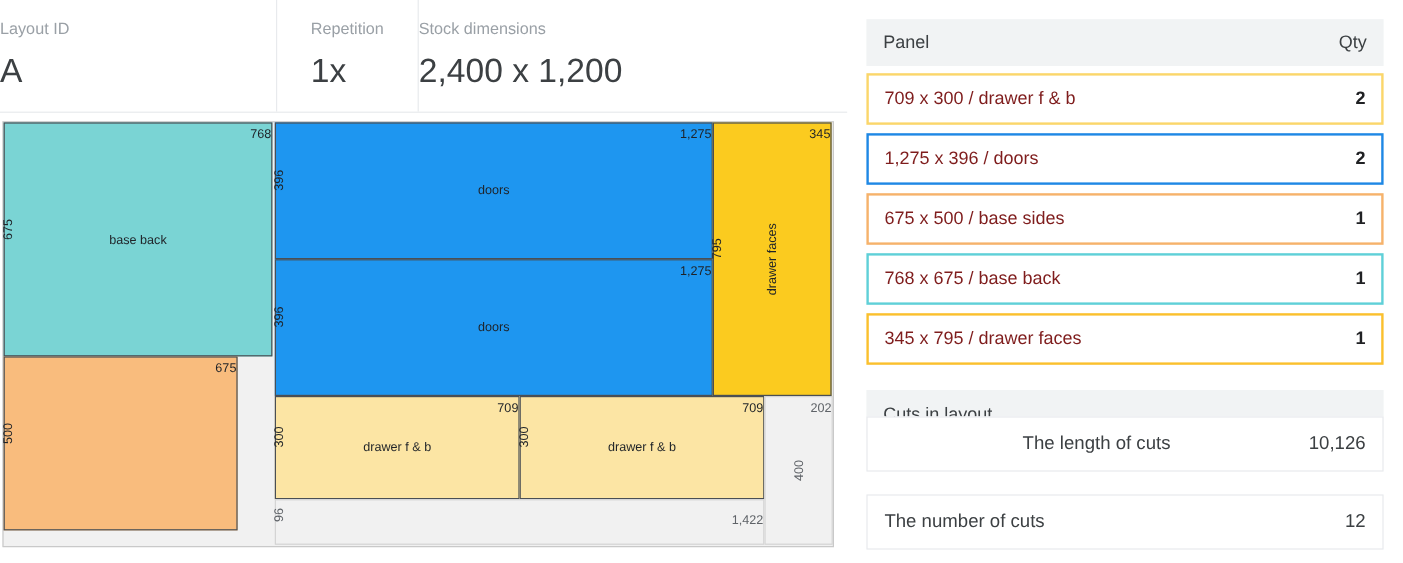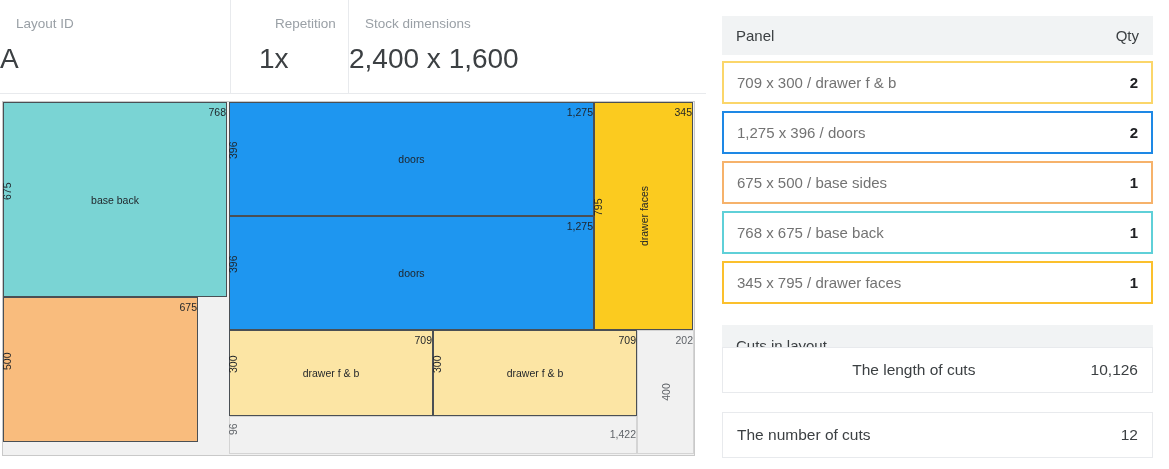--- a/index.html
+++ b/index.html
@@ -12,21 +12,21 @@
 
   
   .left-pane{position:absolute;left:0;top:0;width:706px;height:469px;}
 
   .summary{position:absolute;left:0;top:0;width:706px;height:94px;
            border-bottom:1px solid #e8eaed;box-sizing:border-box;}
   .sum-cell{position:absolute;top:0;height:93px;box-sizing:border-box;padding:8px 0 0 0;}
   .sum-cell.c1{left:0;width:230px;}
   .sum-cell.c2{left:230px;width:118px;border-left:1px solid #e8eaed;padding-left:28px;}
   .sum-cell.c3{left:348px;width:358px;border-left:1px solid #e8eaed;padding-left:0;}
-  .sum-label{font-size:13.5px;color:#9aa0a6;line-height:18px;padding-top:7px;margin-left:16px;}
+  .sum-label{font-size:13.5px;color:#9aa0a6;line-height:18px;padding-top:7px;}
   .sum-value{font-size:28px;color:#3c4043;line-height:40px;font-weight:400;padding-top:6px;}
 
   
   .diagram{position:absolute;left:2px;top:101px;width:693px;height:355px;
            background:#f1f1f1;border:1px solid #c9c9c9;box-sizing:border-box;}
   .part{position:absolute;box-sizing:border-box;border:1px solid #4a4f54;}
   .waste{position:absolute;box-sizing:border-box;background:#f1f1f1;border:1px solid #d4d4d4;}
 
   .lbl{position:absolute;font-size:10.5px;color:#1f2328;line-height:12px;white-space:nowrap;}
   .lbl-top{left:0;right:0;top:3px;text-align:right;}
@@ -40,21 +40,21 @@
   .right-pane{position:absolute;left:706px;top:0;width:463px;height:469px;}
 
   .tbl-head{position:absolute;left:16px;width:431px;height:39px;background:#f1f3f4;
             box-sizing:border-box;display:flex;align-items:center;padding:0 14px;}
   .tbl-head .h-left{font-size:15px;color:#3c4043;flex:1;}
   .tbl-head .h-right{font-size:15px;color:#3c4043;}
 
   .panel-row{position:absolute;left:16px;width:431px;height:43px;background:#fff;
              box-sizing:border-box;border:2px solid #ddd;display:flex;align-items:center;
              padding:0 13px;}
-  .panel-row .p-name{font-size:15px;color:#737373;flex:1;}
+  .panel-row .p-name{font-size:15px;color:#7f1d1d;flex:1;}
   .panel-row .p-qty{font-size:15px;color:#202124;font-weight:bold;}
 
   .cut-row{position:absolute;left:16px;width:431px;height:46px;background:#fff;
            box-sizing:border-box;border:1px solid #e8eaed;display:flex;align-items:center;
            padding:0 14px;}
   .cut-row .c-name{font-size:15.5px;color:#3c4043;flex:1;}
   .cut-row .c-val{font-size:15.5px;color:#3c4043;}
 </style>
 </head>
 <body>
@@ -67,21 +67,21 @@
       <div class="sum-cell c1">
         <div class="sum-label">Layout ID</div>
         <div class="sum-value">A</div>
       </div>
       <div class="sum-cell c2">
         <div class="sum-label">Repetition</div>
         <div class="sum-value">1x</div>
       </div>
       <div class="sum-cell c3">
         <div class="sum-label">Stock dimensions</div>
-        <div class="sum-value">2,400 x 1,600</div>
+        <div class="sum-value">2,400 x 1,200</div>
       </div>
     </div>
 
     <div class="diagram">
 
       <div class="part" style="left:0px;top:0px;width:224px;height:195px;background:#7AD4D4;">
         <div class="lbl lbl-top">768</div>
         <div class="lbl lbl-left">675</div>
         <div class="lbl lbl-name">base back</div>
       </div>

